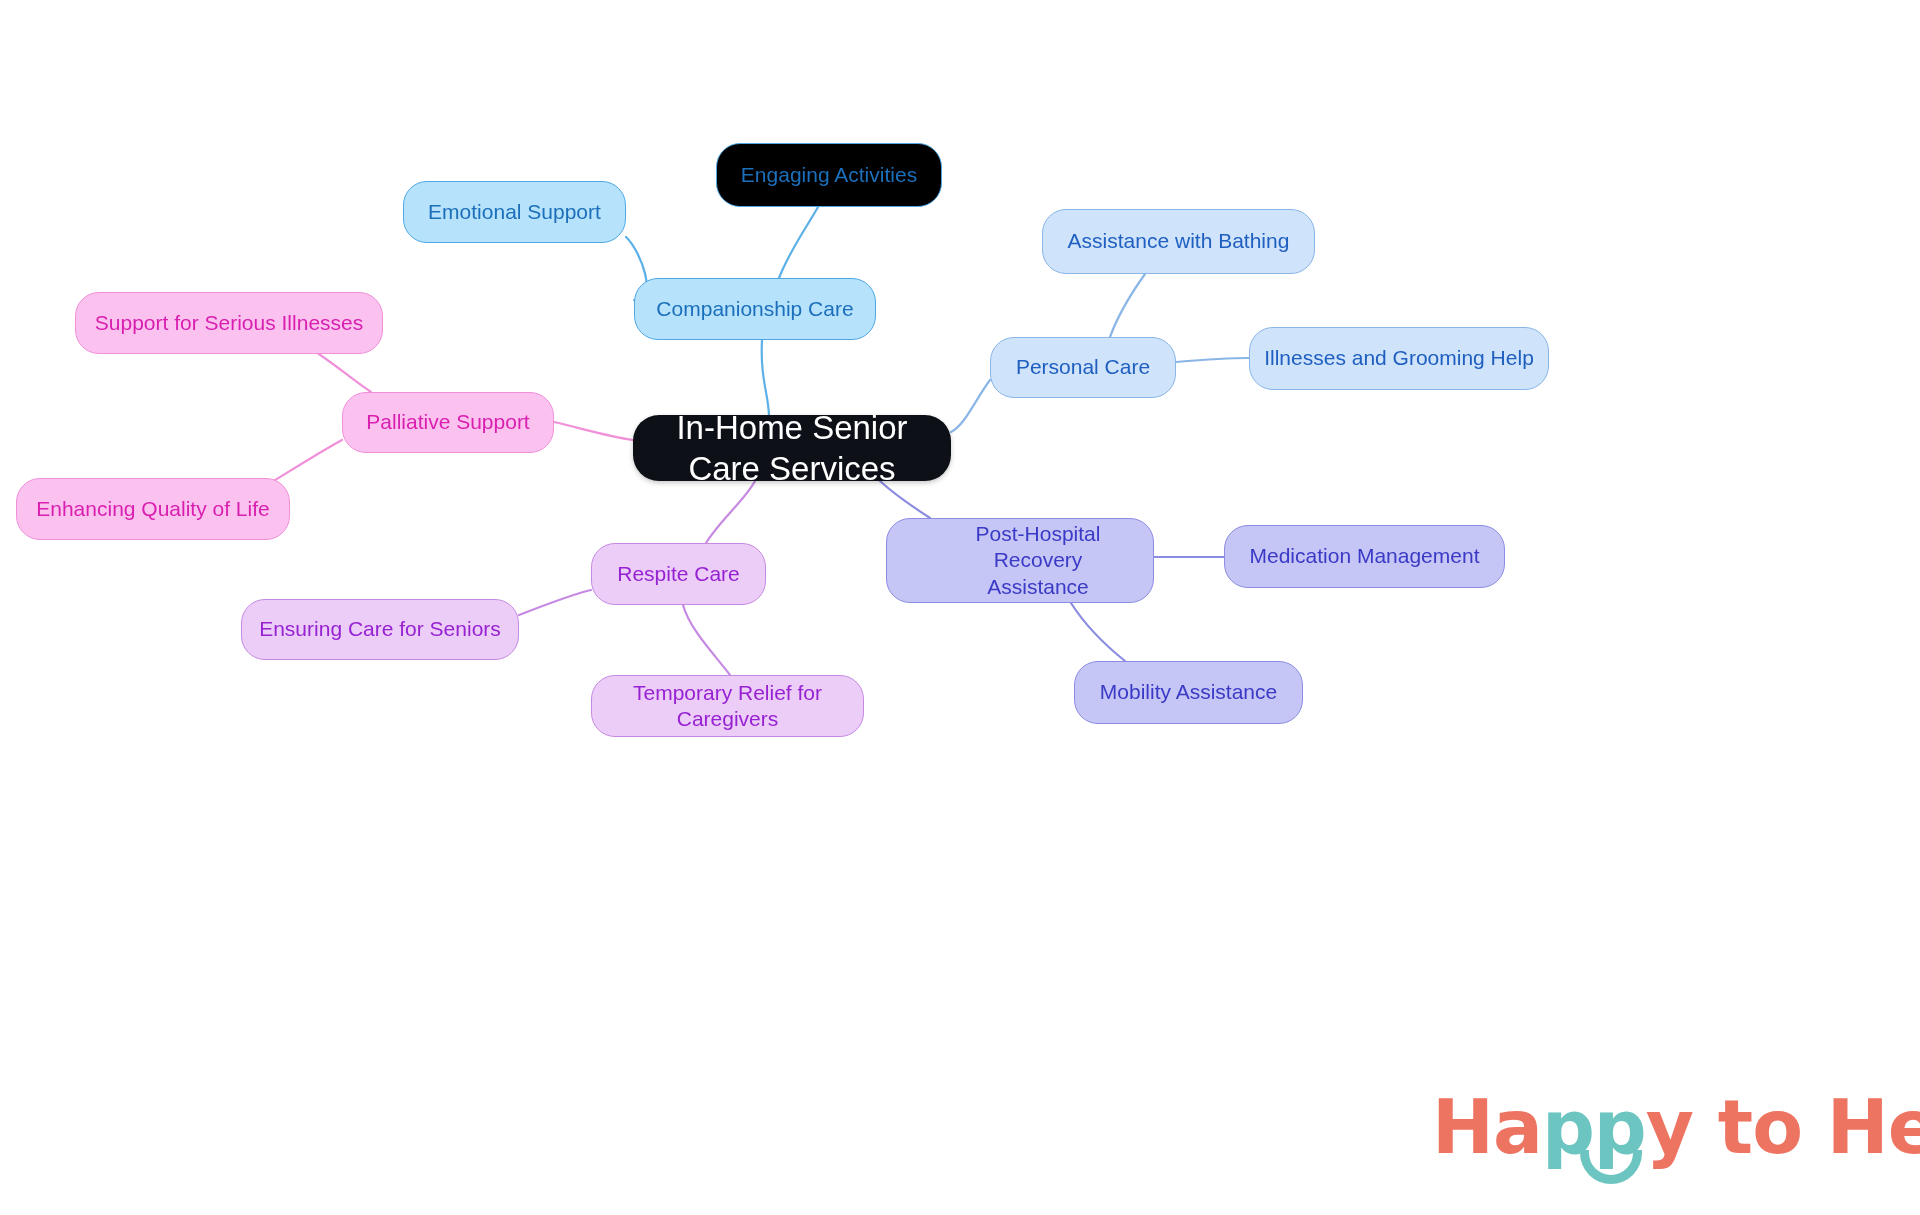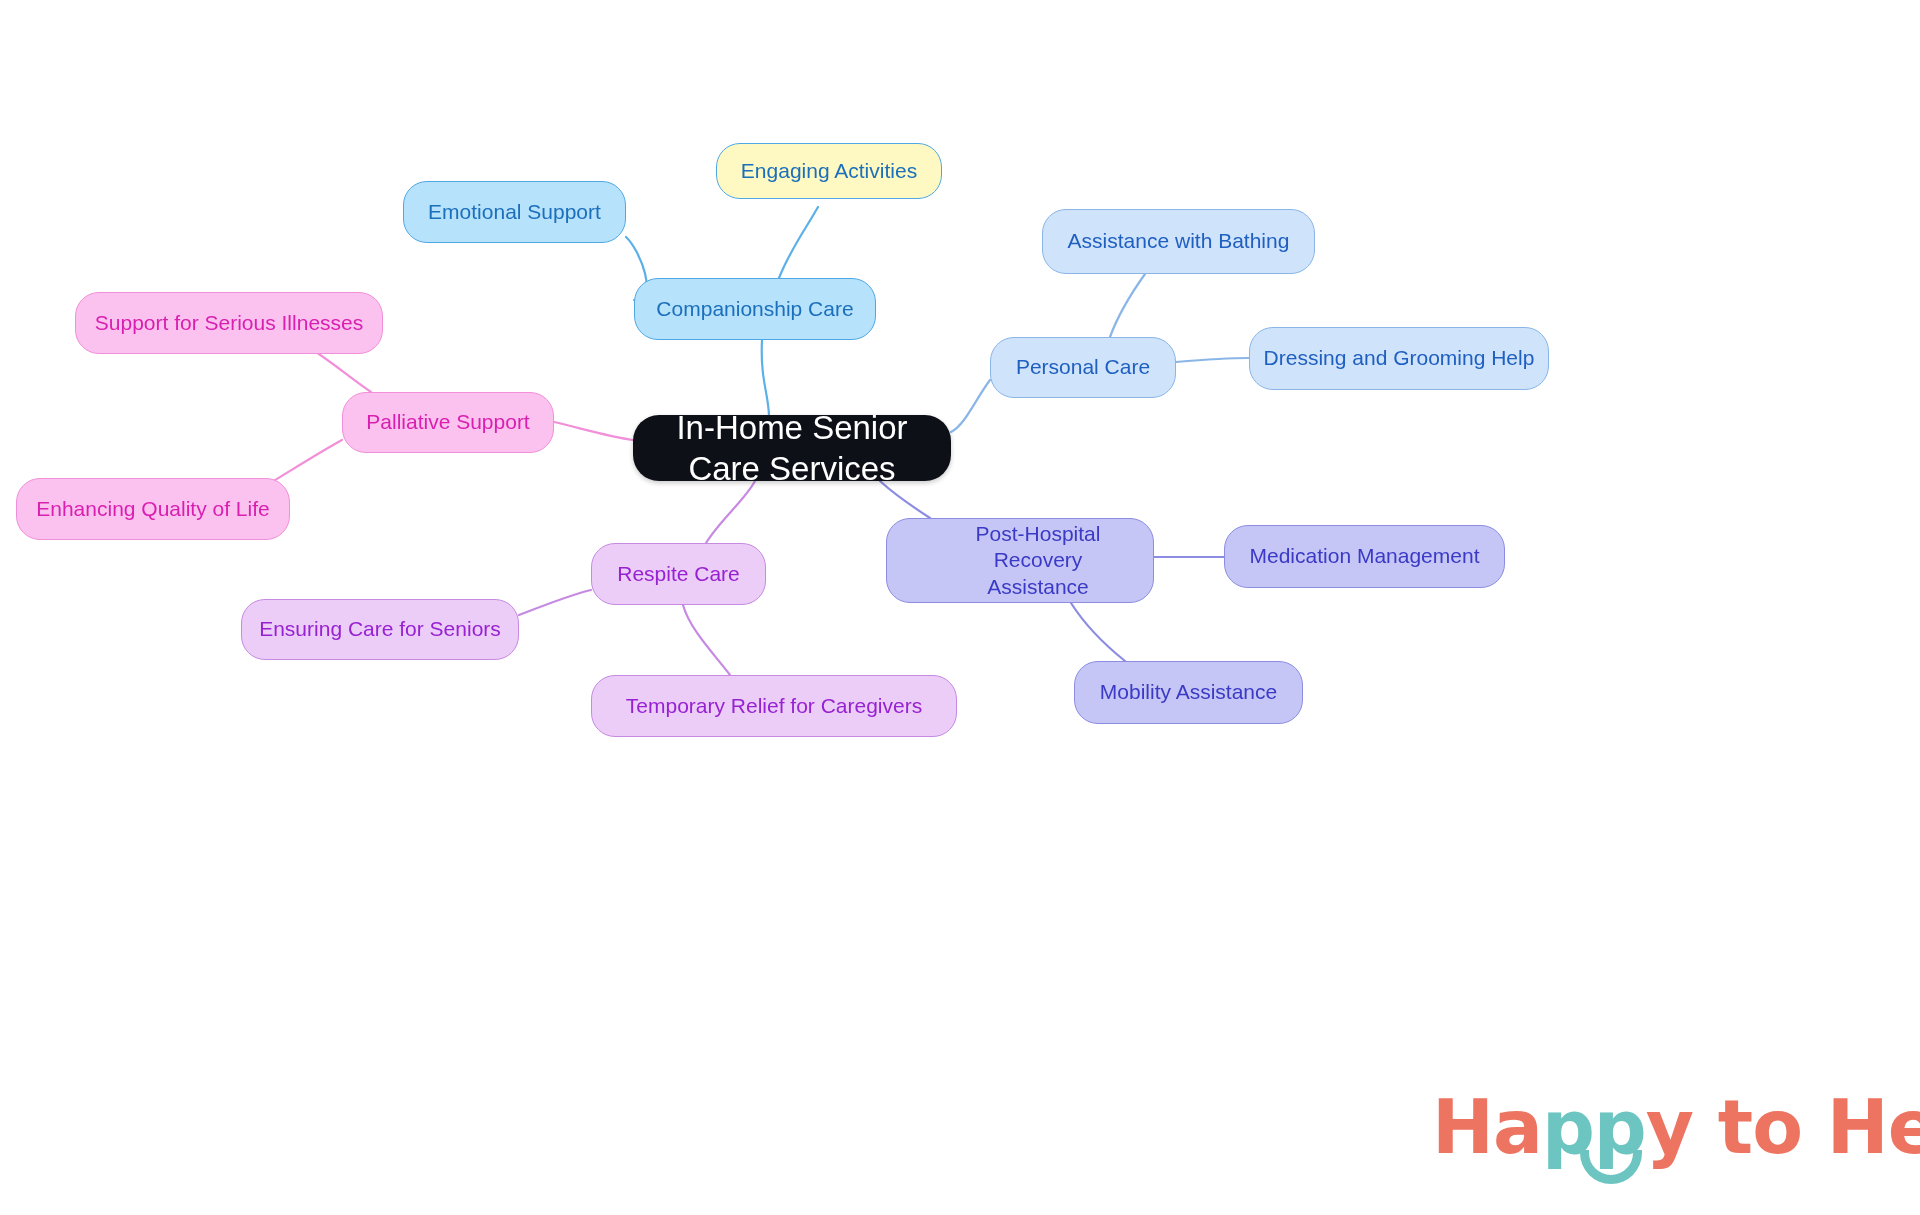--- a/index.html
+++ b/index.html
@@ -101,31 +101,31 @@
       <path d="M 683,605 C 690,630 715,655 730,675" stroke="#c68ae2" stroke-width="2.2" fill="none" stroke-linecap="round"></path>
       <path d="M 633,440 C 610,437 580,428 554,422" stroke="#f18fd9" stroke-width="2.2" fill="none" stroke-linecap="round"></path>
       <path d="M 371,392 C 350,378 330,360 305,345" stroke="#f18fd9" stroke-width="2.2" fill="none" stroke-linecap="round"></path>
       <path d="M 342,440 C 320,452 295,468 272,482" stroke="#f18fd9" stroke-width="2.2" fill="none" stroke-linecap="round"></path>
     </svg>
 
   <div id="node-layer">
       <div class="node root" style="left: 633px; top: 415px; width: 318px; height: 66px; font-size: 33px; background: rgb(13, 17, 23); border-color: rgb(13, 17, 23); color: rgb(255, 255, 255);"><span class="node-label">In-Home Senior Care Services</span></div>
       <div class="node" style="left: 634px; top: 278px; width: 242px; height: 62px; font-size: 21px; background: rgb(183, 226, 251); border-color: rgb(79, 168, 228); color: rgb(27, 111, 187);"><span class="node-label">Companionship Care</span></div>
       <div class="node" style="left: 403px; top: 181px; width: 223px; height: 62px; font-size: 21px; background: rgb(183, 226, 251); border-color: rgb(79, 168, 228); color: rgb(27, 111, 187);"><span class="node-label">Emotional Support</span></div>
-      <div class="node" style="left: 716px; top: 143px; width: 226px; height: 56px; font-size: 21px; background: #fef9c3; border-color: rgb(79, 168, 228); color: rgb(27, 111, 187);"><span class="node-label">Engaging Activities</span></div>
+      <div class="node" style="left: 716px; top: 143px; width: 226px; height: 64px; font-size: 21px; background: #000000; border-color: rgb(79, 168, 228); color: rgb(27, 111, 187);"><span class="node-label">Engaging Activities</span></div>
       <div class="node" style="left: 990px; top: 337px; width: 186px; height: 61px; font-size: 21px; background: rgb(207, 227, 251); border-color: rgb(138, 182, 231); color: rgb(31, 95, 192);"><span class="node-label">Personal Care</span></div>
       <div class="node" style="left: 1042px; top: 209px; width: 273px; height: 65px; font-size: 21px; background: rgb(207, 227, 251); border-color: rgb(138, 182, 231); color: rgb(31, 95, 192);"><span class="node-label">Assistance with Bathing</span></div>
-      <div class="node" style="left: 1249px; top: 327px; width: 300px; height: 63px; font-size: 21px; background: rgb(207, 227, 251); border-color: rgb(138, 182, 231); color: rgb(31, 95, 192);"><span class="node-label">Dressing and Grooming Help</span></div>
+      <div class="node" style="left: 1249px; top: 327px; width: 300px; height: 63px; font-size: 21px; background: rgb(207, 227, 251); border-color: rgb(138, 182, 231); color: rgb(31, 95, 192);"><span class="node-label">Illnesses and Grooming Help</span></div>
       <div class="node" style="left: 886px; top: 518px; width: 268px; height: 85px; font-size: 21px; background: rgb(198, 198, 246); border-color: rgb(140, 140, 226); color: rgb(58, 58, 198); padding-left: 36px;"><span class="node-label">Post-Hospital Recovery
 Assistance</span></div>
       <div class="node" style="left: 1224px; top: 525px; width: 281px; height: 63px; font-size: 21px; background: rgb(198, 198, 246); border-color: rgb(140, 140, 226); color: rgb(58, 58, 198);"><span class="node-label">Medication Management</span></div>
       <div class="node" style="left: 1029px; top: 661px; width: 229px; height: 63px; font-size: 21px; background: rgb(198, 198, 246); border-color: rgb(140, 140, 226); color: rgb(58, 58, 198); margin-left: 45px;"><span class="node-label">Mobility Assistance</span></div>
       <div class="node" style="left: 591px; top: 543px; width: 175px; height: 62px; font-size: 21px; background: rgb(236, 205, 248); border-color: rgb(198, 138, 226); color: rgb(151, 34, 210);"><span class="node-label">Respite Care</span></div>
       <div class="node" style="left: 241px; top: 599px; width: 278px; height: 61px; font-size: 21px; background: rgb(236, 205, 248); border-color: rgb(198, 138, 226); color: rgb(151, 34, 210);"><span class="node-label">Ensuring Care for Seniors</span></div>
-      <div class="node" style="left: 591px; top: 675px; width: 366px; height: 62px; font-size: 21px; background: rgb(236, 205, 248); border-color: rgb(198, 138, 226); color: rgb(151, 34, 210);"><span class="node-label">Temporary Relief for Caregivers</span></div>
+      <div class="node" style="left: 591px; top: 675px; width: 273px; height: 62px; font-size: 21px; background: rgb(236, 205, 248); border-color: rgb(198, 138, 226); color: rgb(151, 34, 210);"><span class="node-label">Temporary Relief for Caregivers</span></div>
       <div class="node" style="left: 342px; top: 392px; width: 212px; height: 61px; font-size: 21px; background: rgb(252, 194, 239); border-color: rgb(241, 143, 217); color: rgb(216, 31, 176);"><span class="node-label">Palliative Support</span></div>
       <div class="node" style="left: 75px; top: 292px; width: 308px; height: 62px; font-size: 21px; background: rgb(252, 194, 239); border-color: rgb(241, 143, 217); color: rgb(216, 31, 176);"><span class="node-label">Support for Serious Illnesses</span></div>
       <div class="node" style="left: 16px; top: 478px; width: 274px; height: 62px; font-size: 21px; background: rgb(252, 194, 239); border-color: rgb(241, 143, 217); color: rgb(216, 31, 176);"><span class="node-label">Enhancing Quality of Life</span></div>
     </div>
 
   <div id="logo" style="left: 1432px; top: 1090px; width: 400px; height: 110px;">
     <div class="logo-main">
       <span style="color: rgb(238, 116, 98);">Ha</span><span style="color: rgb(108, 197, 192);">pp</span><span style="color: rgb(238, 116, 98);">y to Help</span>
       <span class="smile"></span>
     </div>

